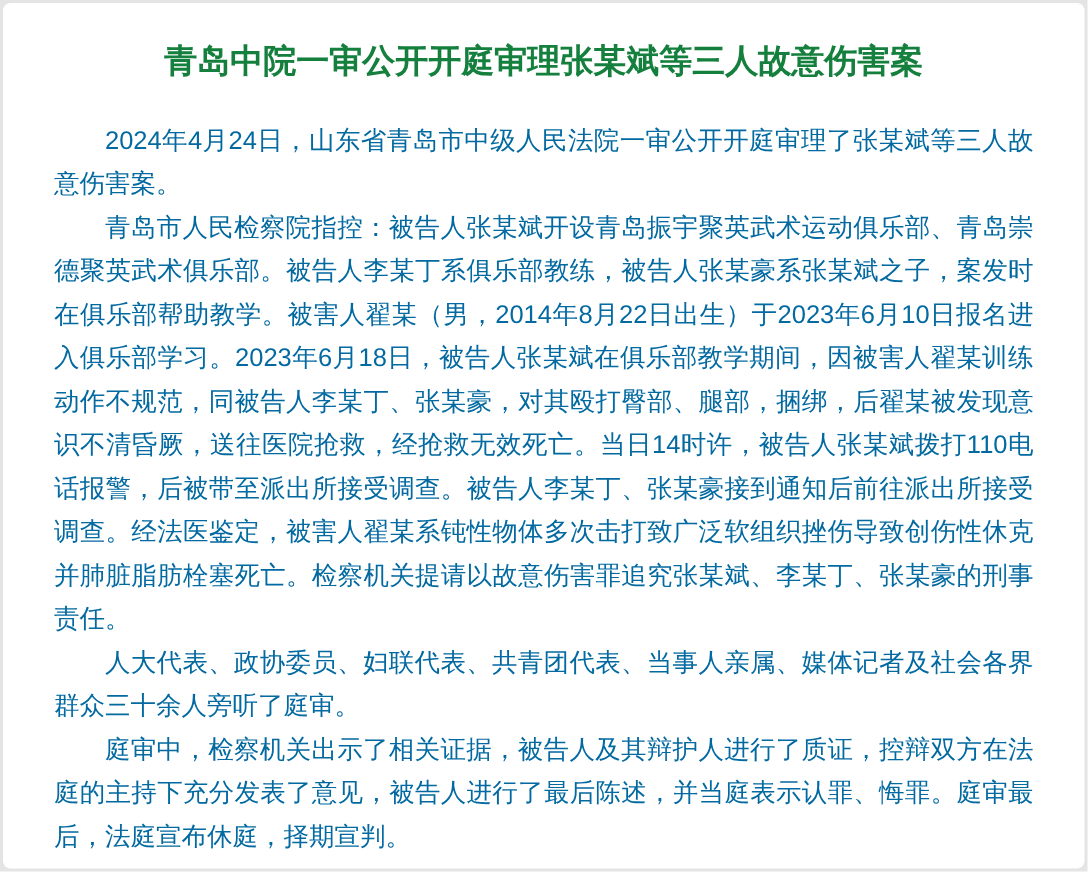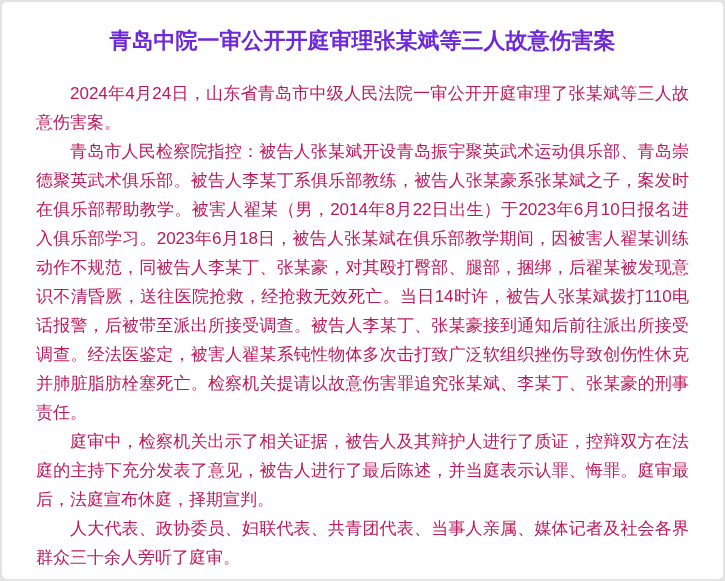--- a/index.html
+++ b/index.html
@@ -24,41 +24,41 @@
     border-radius: 5px;
     padding: 24px 34px 0 34px;
     box-sizing: border-box;
   }
   h1.article-title {
     margin: 0 0 23px 0;
     font-size: 22px;
     line-height: 30px;
     font-weight: 700;
     text-align: center;
-    color: #6d28d9;
+    color: #15803d;
   }
   p.article-para {
     margin: 0;
     font-size: 17px;
     line-height: 29px;
-    color: #be185d;
+    color: #0369a1;
     text-align: justify;
     text-indent: 2em;
     word-break: break-all;
   }
   p.article-para strong {
     font-weight: 400;
   }
 </style>
 </head>
 <body>
 
 <div class="card">
   <h1 class="article-title">青岛中院一审公开开庭审理张某斌等三人故意伤害案</h1>
 
   <p class="article-para">2024年4月24日，山东省青岛市中级人民法院一审公开开庭审理了张某斌等三人故意伤害案。</p>
 
   <p class="article-para"><span>青岛市人民检察院指控：被告人张某斌开设青岛振宇聚英武术运动俱乐部、青岛崇德聚英武术俱乐部。被告人李某丁系俱乐部教练，被告人张某豪系张某斌之子，案发时在俱乐部帮助教学。被害人翟某（男，2014年8月22日出生）于2023年6月10日报名进入俱乐部学习。2023年6月18日，被告人张某斌在俱乐部教学期间，因被害人翟某训练动作不规范，同被告人李某丁、张某豪，对其殴打臀部、腿部，捆绑，后翟某被发现意识不清昏厥，送往医院抢救，经抢救无效死亡。当日14时许，被告人张某斌拨打110电话报警，后被带至派出所接受调查。被告人李某丁、张某豪接到通知后前往派出所接受调查。经法医鉴定，被害人翟某系钝性物体多次击打致广泛软组织挫伤导致创伤性休克并肺脏脂肪栓塞死亡。检察机关提请以</span><strong>故意伤害罪</strong><span>追究张某斌、李某丁、张某豪的刑事责任。</span></p>
 
+  <p class="article-para">人大代表、政协委员、妇联代表、共青团代表、当事人亲属、媒体记者及社会各界群众三十余人旁听了庭审。</p>
+
   <p class="article-para">庭审中，检察机关出示了相关证据，被告人及其辩护人进行了质证，控辩双方在法庭的主持下充分发表了意见，被告人进行了最后陈述，并当庭表示认罪、悔罪。庭审最后，法庭宣布休庭，择期宣判。</p>
-
-  <p class="article-para">人大代表、政协委员、妇联代表、共青团代表、当事人亲属、媒体记者及社会各界群众三十余人旁听了庭审。</p>
 </div>
 
 </body></html>

